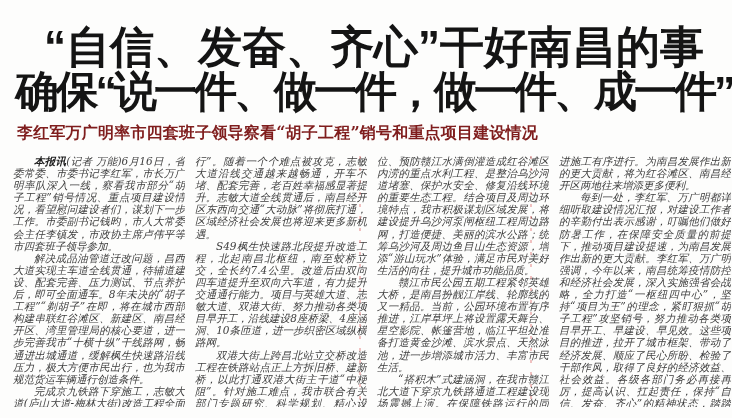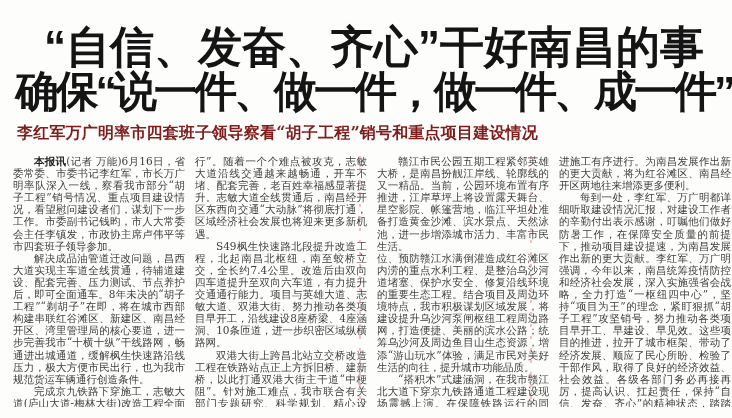--- a/index.html
+++ b/index.html
@@ -44,21 +44,21 @@
   .col {
     width: 172px;
     flex: 0 0 auto;
     font-size: 10.5px;
     line-height: 12.1px;
     text-align: justify;
     word-break: break-all;
     overflow: hidden;
     color: #3d3d3d;
   }
-  .para { margin: 0; }
+  .para { margin: 0; font-style: italic; }
   .para.indent { text-indent: 2em; }
   .lead-label {
     font-family: "Liberation Sans", sans-serif;
     font-weight: bold;
     color: #1c1c1c;
   }
   .byline { color: #444; }
   .sep {
     position: absolute;
     top: 156px;
@@ -94,22 +94,22 @@
     </div>
 
     <div class="col">
       <p class="para">行”。随着一个个难点被攻克，志敏大道沿线交通越来越畅通，开车不堵、配套完善，老百姓幸福感显著提升。志敏大道全线贯通后，南昌经开区东西向交通“大动脉”将彻底打通，区域经济社会发展也将迎来更多新机遇。</p>
       <p class="para indent">S49枫生快速路北段提升改造工程，北起南昌北枢纽，南至蛟桥立交，全长约7.4公里。改造后由双向四车道提升至双向六车道，有力提升交通通行能力。项目与英雄大道、志敏大道、双港大街、努力推动各类项目早开工，沿线建设8座桥梁、4座涵洞、10条匝道，进一步织密区域纵横路网。</p>
       <p class="para indent">双港大街上跨昌北站立交桥改造工程在铁路站点正上方拆旧桥、建新桥，以此打通双港大街主干道“中梗阻”。针对施工难点，我市联合有关部门专题研究、科学规划、精心设计，按照“先依托老桥建北幅、再拆除老桥建南幅”的思路分步推进。</p>
 
     </div>
 
     <div class="col">
+      <p class="para">位、预防赣江水满倒灌造成红谷滩区内涝的重点水利工程、是整治乌沙河道堵塞、保护水安全、修复沿线环境的重要生态工程。结合项目及周边环境特点，我市积极谋划区域发展，将建设提升乌沙河泵闸枢纽工程周边路网，打造便捷、美丽的滨水公路；统筹乌沙河及周边鱼目山生态资源，增添“游山玩水”体验，满足市民对美好生活的向往，提升城市功能品质。</p>
       <p class="para indent">赣江市民公园五期工程紧邻英雄大桥，是南昌扮靓江岸线、轮廓线的又一精品。当前，公园环境布置有序推进，江岸草坪上将设置露天舞台、星空影院、帐篷营地，临江平坦处准备打造黄金沙滩、滨水景点、天然泳池，进一步增添城市活力、丰富市民生活。</p>
-      <p class="para">位、预防赣江水满倒灌造成红谷滩区内涝的重点水利工程、是整治乌沙河道堵塞、保护水安全、修复沿线环境的重要生态工程。结合项目及周边环境特点，我市积极谋划区域发展，将建设提升乌沙河泵闸枢纽工程周边路网，打造便捷、美丽的滨水公路；统筹乌沙河及周边鱼目山生态资源，增添“游山玩水”体验，满足市民对美好生活的向往，提升城市功能品质。</p>
       <p class="para indent">“搭积木”式建涵洞，在我市赣江北大道下穿京九铁路通道工程建设现场震撼上演。在保障铁路运行的同时，重达数千吨的预制箱涵逐步嵌入涵洞。目前，工程已完成了第一孔涵洞顶进，第二孔涵洞顶</p>
     </div>
 
     <div class="col">
       <p class="para">进施工有序进行。为南昌发展作出新的更大贡献，将为红谷滩区、南昌经开区两地往来增添更多便利。</p>
       <p class="para indent">每到一处，李红军、万广明都详细听取建设情况汇报，对建设工作者的辛勤付出表示感谢，叮嘱他们做好防暑工作，在保障安全质量的前提下，推动项目建设提速，为南昌发展作出新的更大贡献。李红军、万广明强调，今年以来，南昌统筹疫情防控和经济社会发展，深入实施强省会战略，全力打造“一枢纽四中心”，坚持“项目为王”的理念，紧盯狠抓“胡子工程”攻坚销号，努力推动各类项目早开工、早建设、早见效。这些项目的推进，拉开了城市框架、带动了经济发展、顺应了民心所盼、检验了干部作风，取得了良好的经济效益、社会效益。各级各部门务必再接再厉，提高认识、扛起责任，保持“自信、发奋、齐心”的精神状态，踏踏实实干好南昌的事，确保“说一件、做一件，做一件、成一件”，以实际行动迎接党的二十大胜利召开。</p>
     </div>
 
   </div>
 

